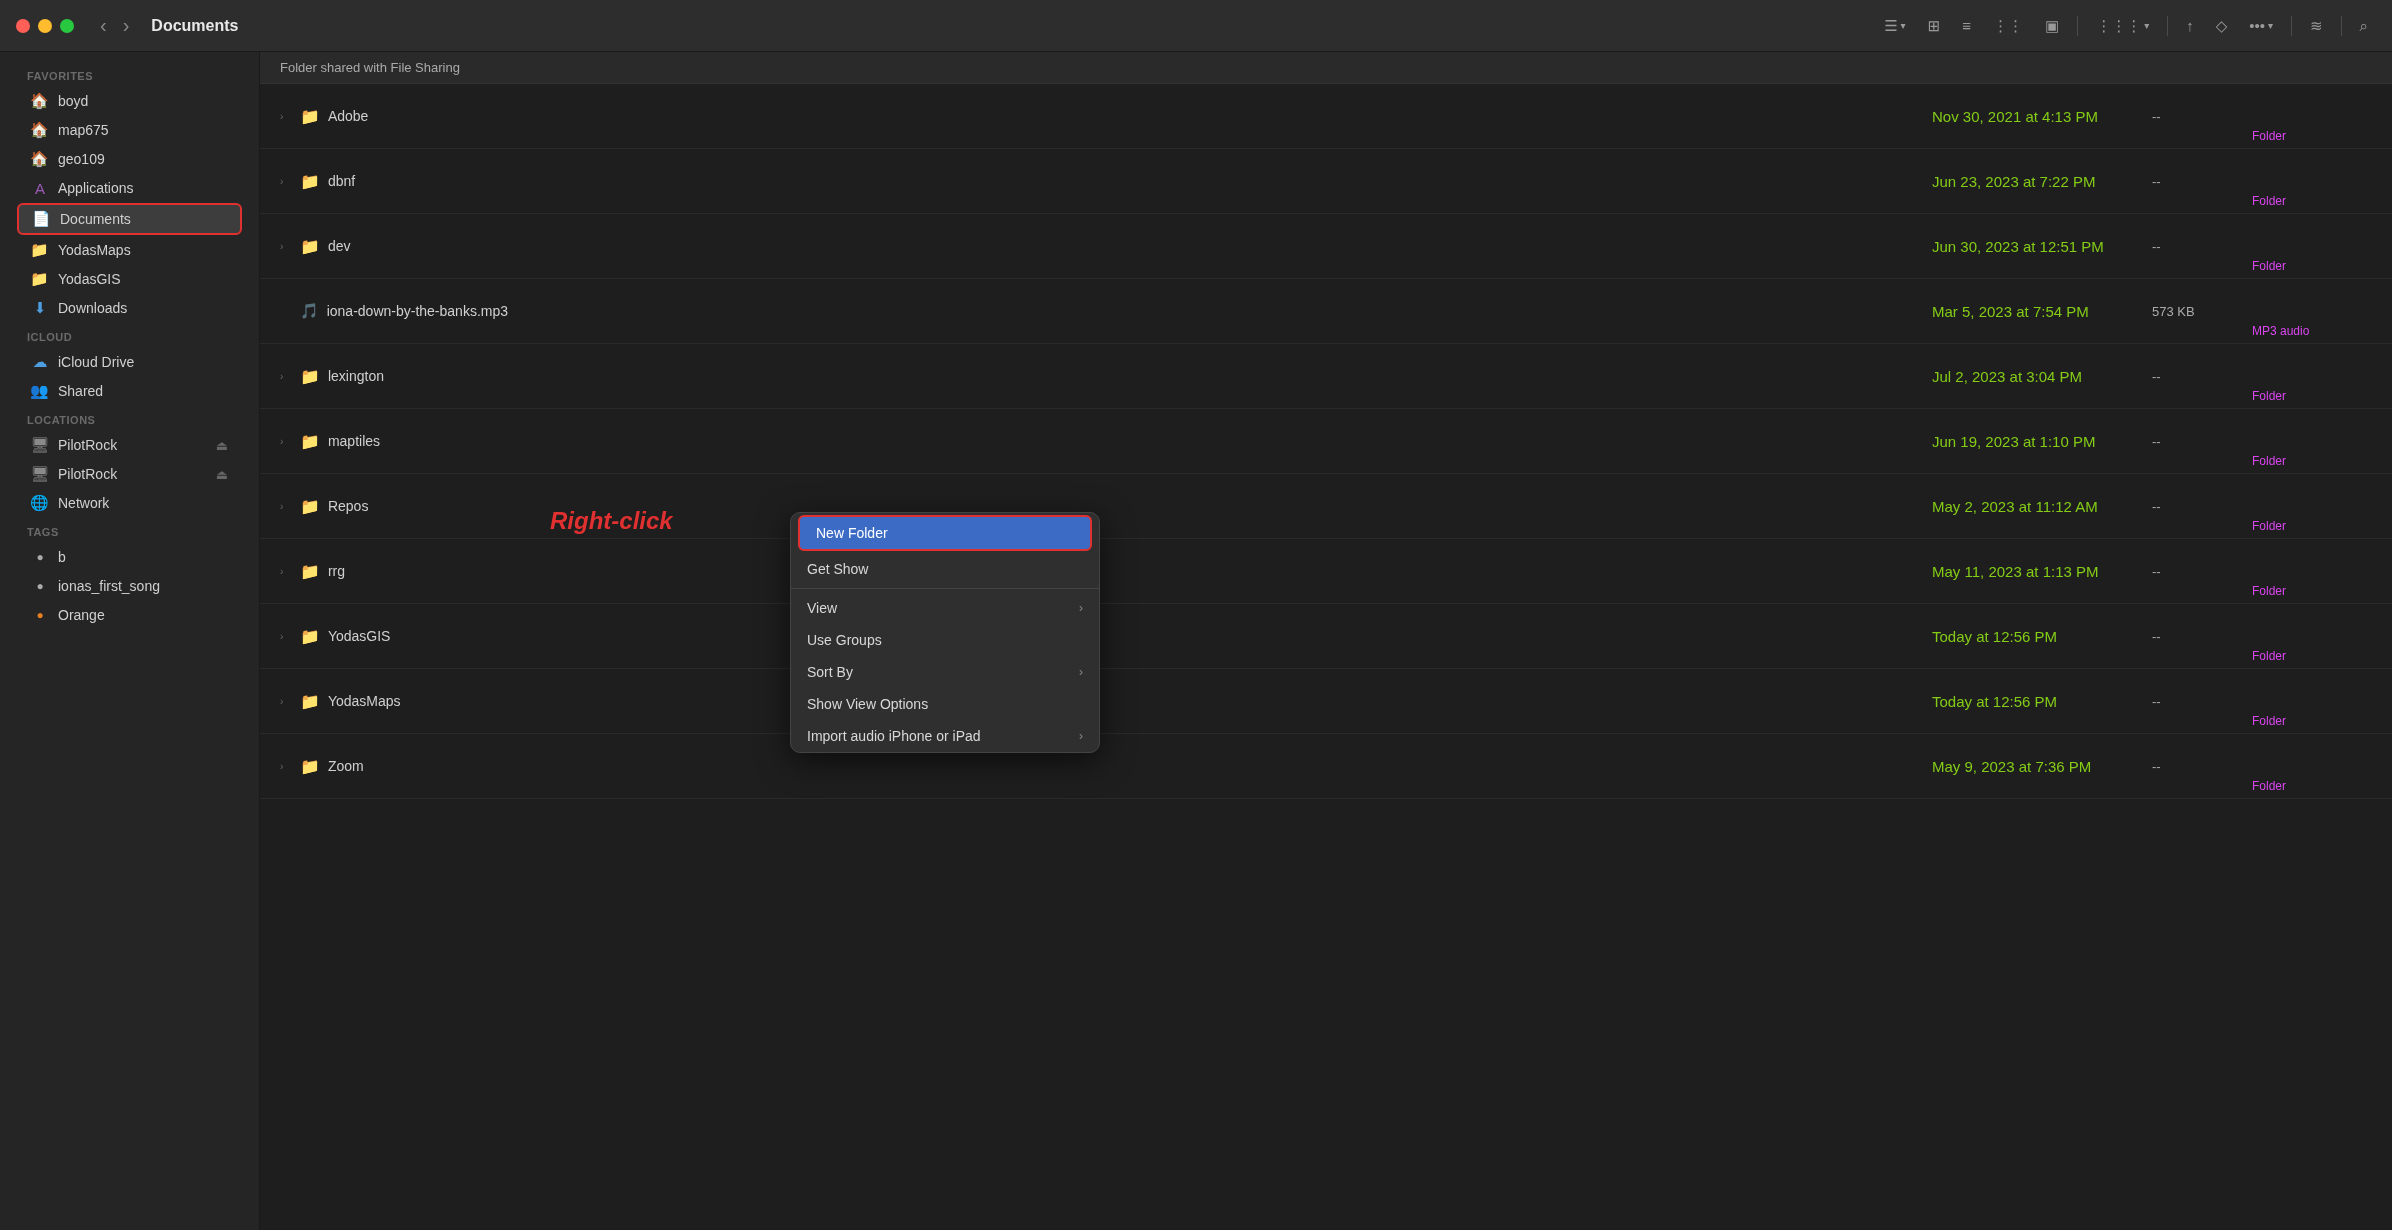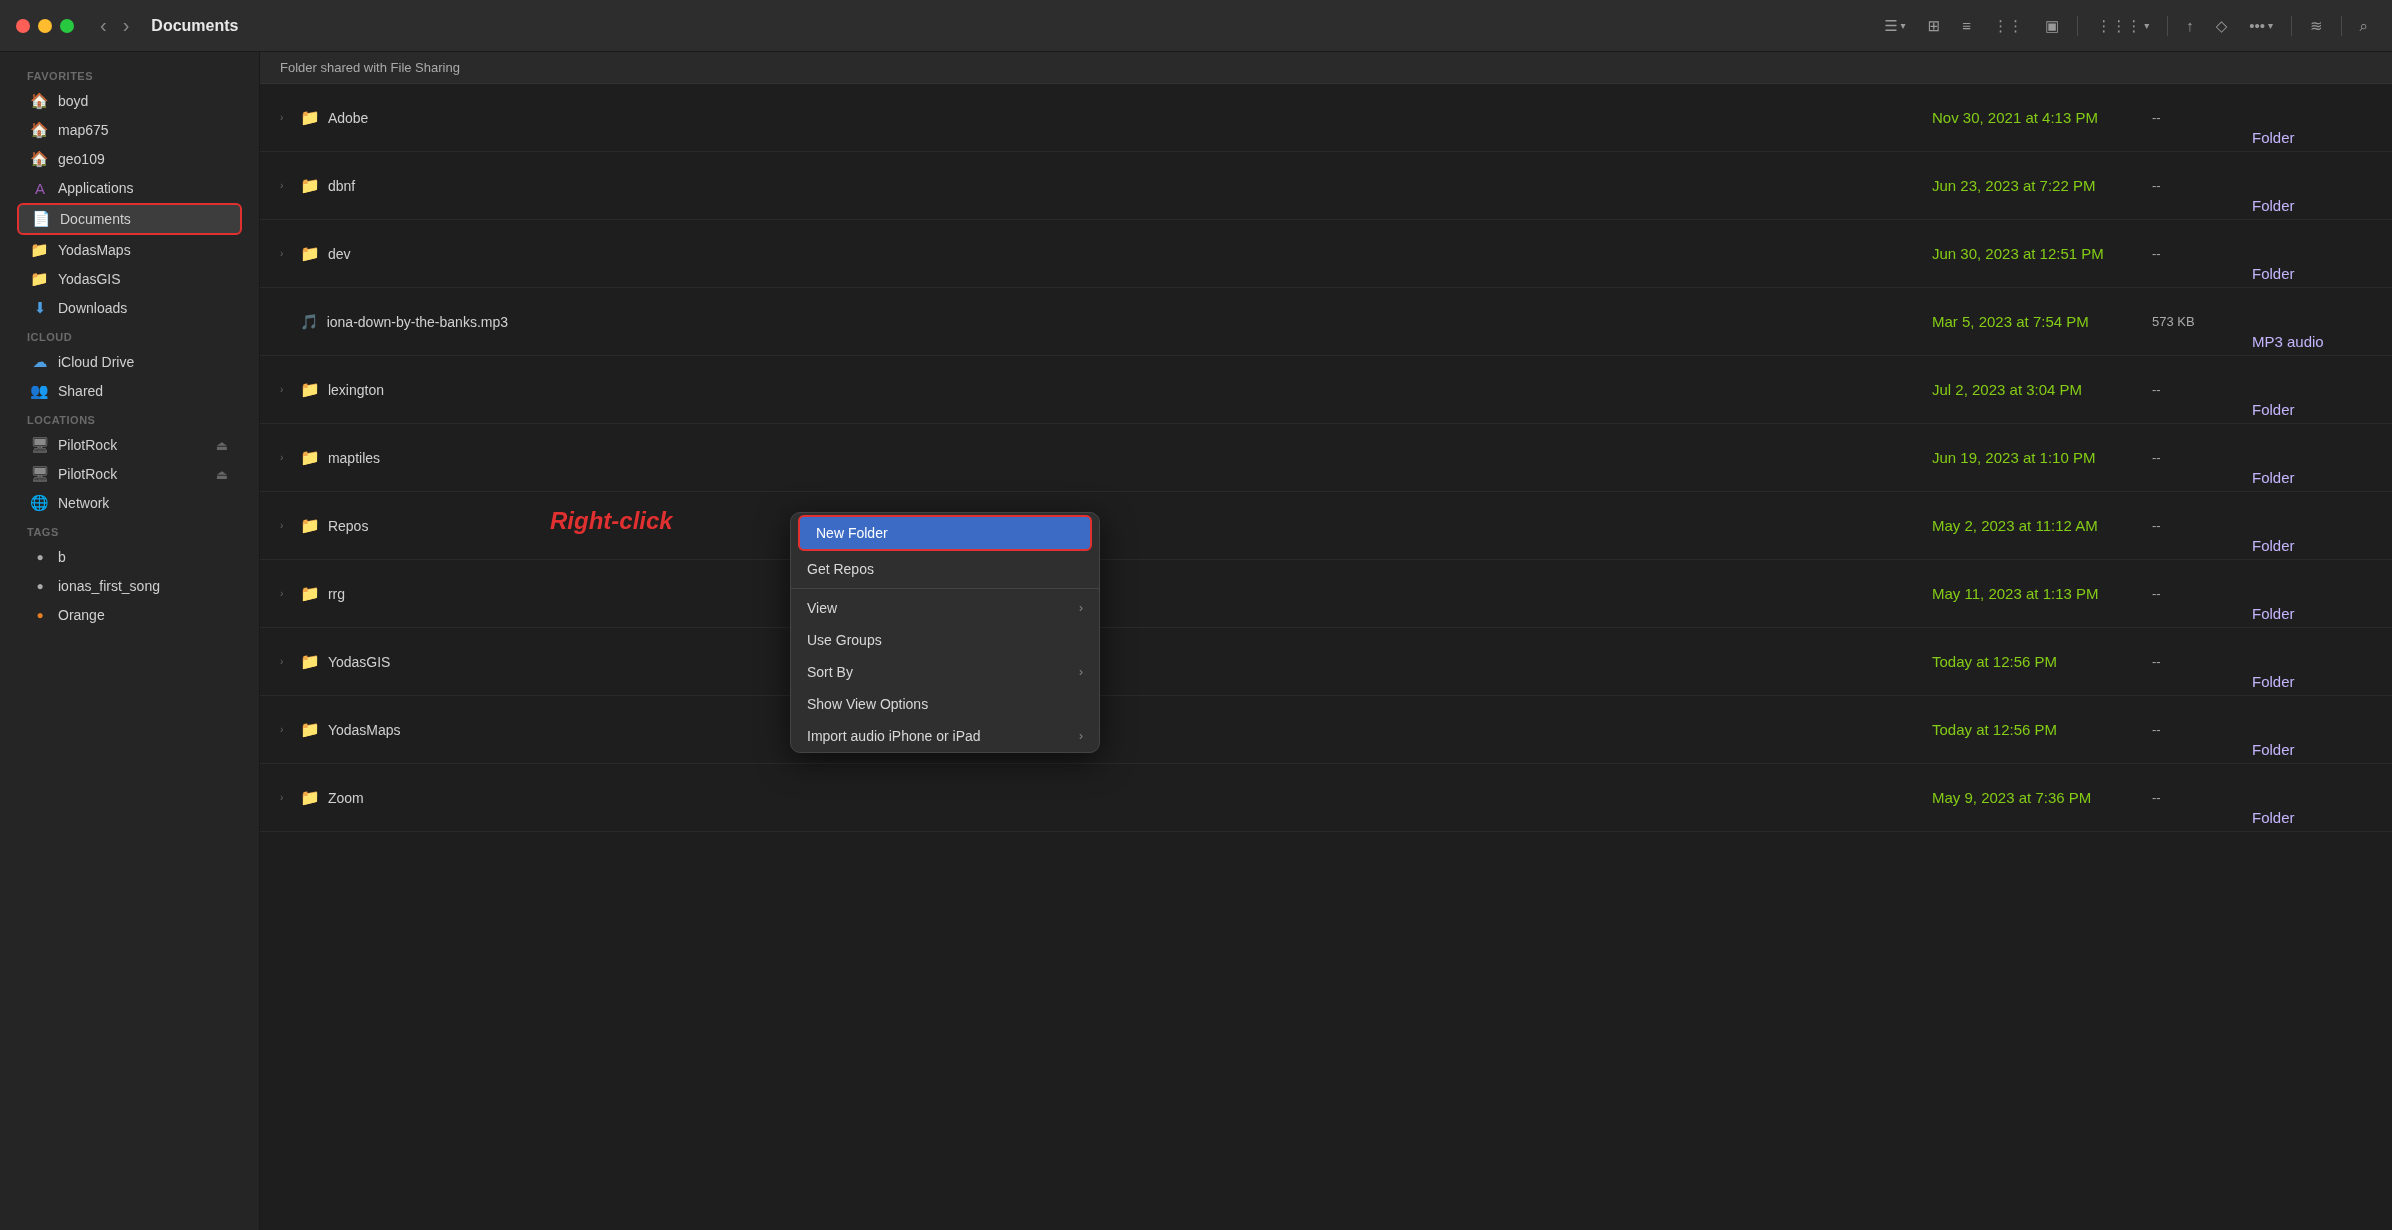--- a/index.html
+++ b/index.html
@@ -204,21 +204,21 @@
     .folder-icon {
       color: #4d9de0;
       font-size: 16px;
     }
     .file-icon-doc {
       color: #ccc;
       font-size: 15px;
     }
     .date-col { color: #84cc16; font-size: 15px; }
     .size-col { color: #aaa; font-size: 13px; }
-    .kind-col { color: #c4b5fd; font-size: 15px; margin-top: 40px; }
+    .kind-col { color: #d946ef; font-size: 12px; margin-top: 40px; }
 
     .context-menu {
       position: absolute;
       top: 460px;
       left: 530px;
       width: 310px;
       background: #2f2f2f;
       border: 1px solid #444;
       border-radius: 10px;
       box-shadow: 0 8px 32px rgba(0,0,0,0.6);
@@ -528,21 +528,21 @@
   </div>
       </div>
 
     <div class="right-click-annotation">Right-click</div>
 
     <div class="context-menu" id="context-menu">
         <div class="context-menu-item highlighted">
           <span>New Folder</span>
         </div>
         <div class="context-menu-item">
-          <span>Get Repos</span>
+          <span>Get Show</span>
         </div>
         <div class="context-menu-separator"></div>
         <div class="context-menu-item">
           <span>View</span>
           <span class="submenu-arrow">›</span>
         </div>
         <div class="context-menu-item">
           <span>Use Groups</span>
         </div>
         <div class="context-menu-item">

